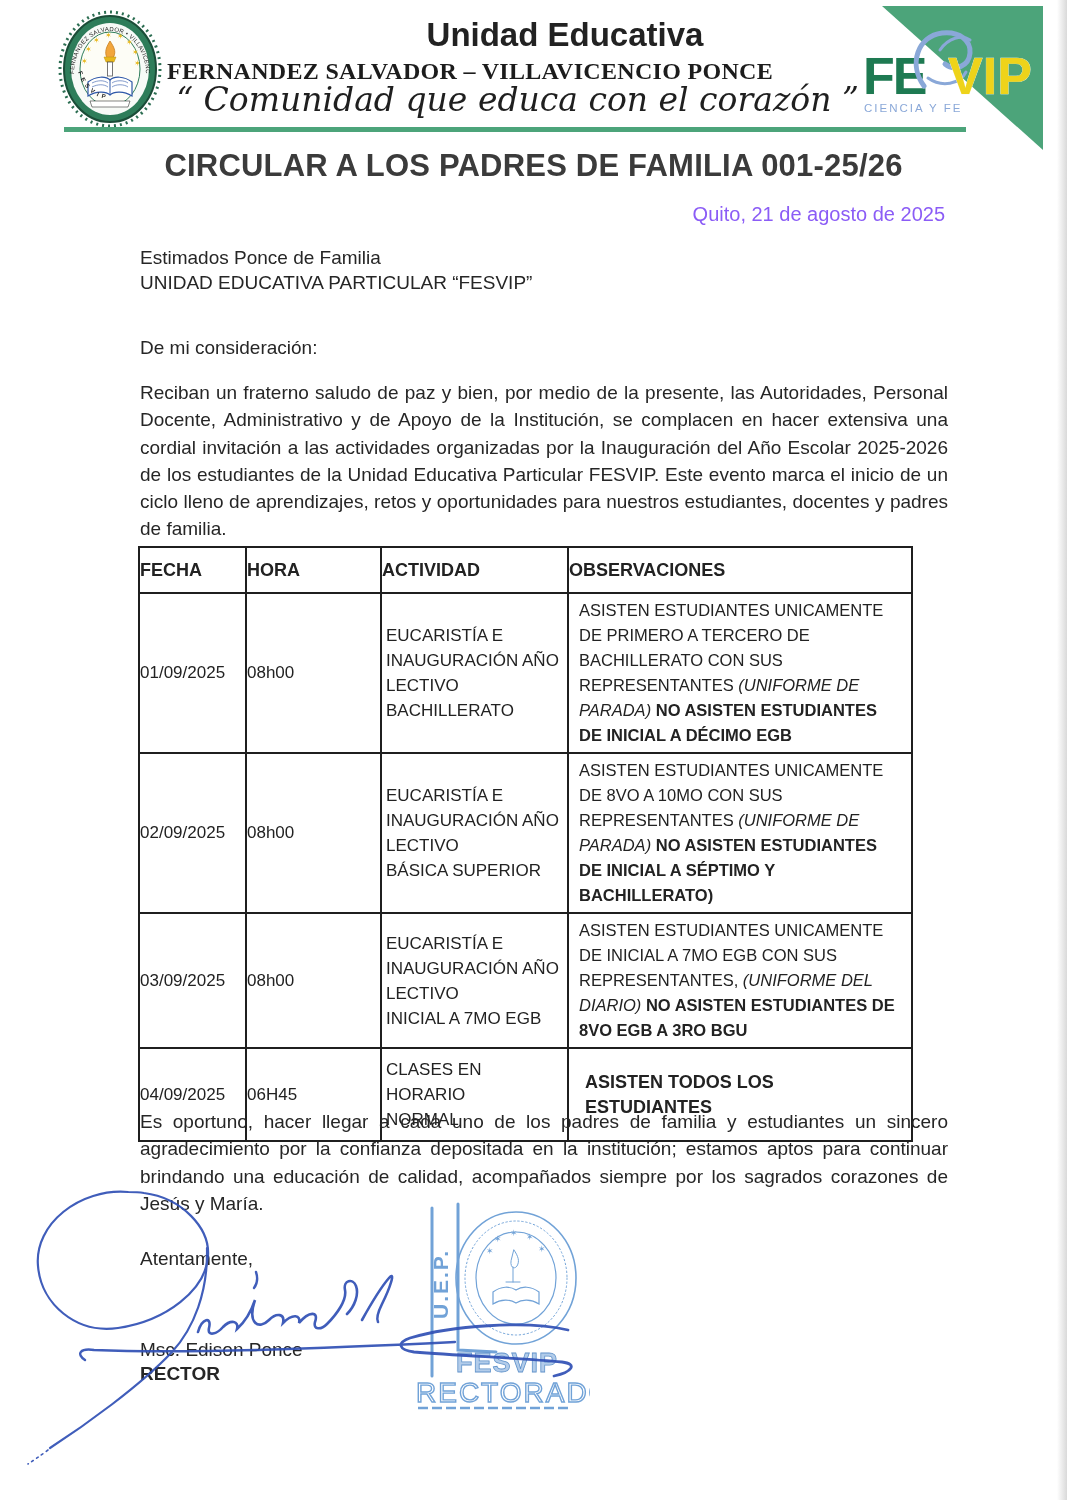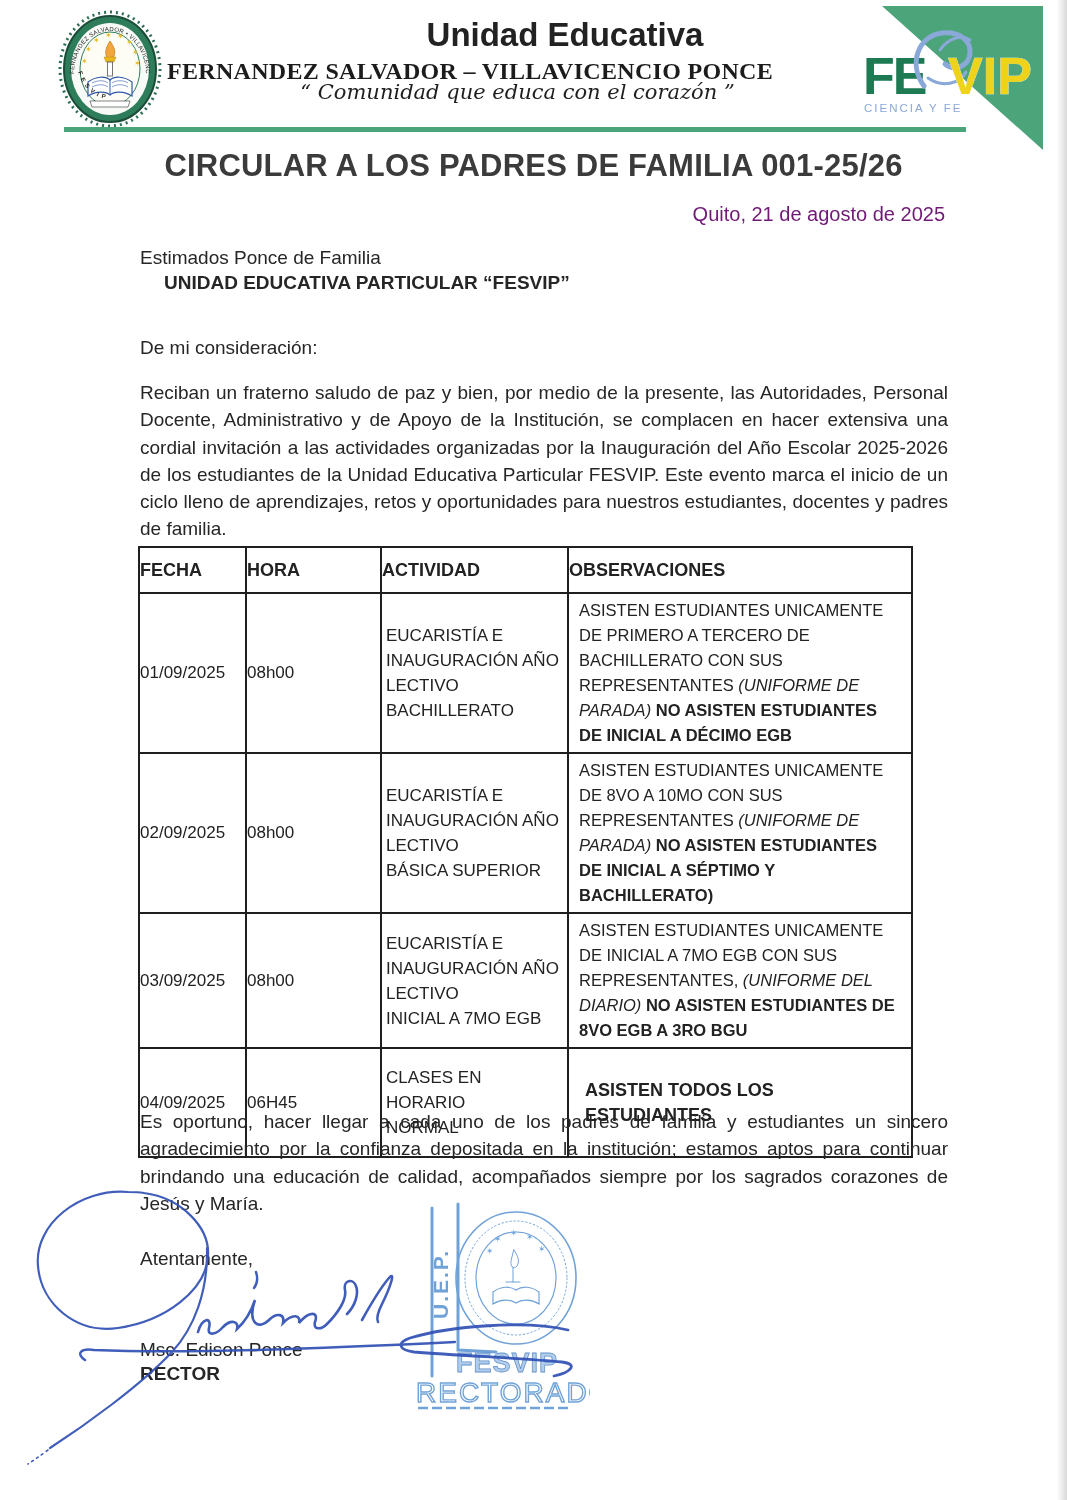--- a/index.html
+++ b/index.html
@@ -13,48 +13,48 @@
 
   
   .crest-svg { position:absolute; left:54px; top:8px; }
   .fesvip-svg { position:absolute; left:858px; top:0; }
   .h-unidad { position:absolute; left:190px; top:16px; width:750px; text-align:center;
     font-size:33px; font-weight:bold; color:#222; }
   .h-name { position:absolute; left:95px; top:58px; width:750px; text-align:center;
     font-family:"Liberation Serif", serif; font-weight:bold; font-size:24px;
     letter-spacing:0.3px; color:#1c1c1c; }
   .h-motto { position:absolute; left:145px; top:80px; width:745px; text-align:center;
-    font-family:"DejaVu Serif", serif; font-style:italic; font-size:21px; color:#1f1f1f; }
+    font-family:"DejaVu Serif", serif; font-style:italic; font-size:33px; color:#1f1f1f; }
   .green-rule { position:absolute; left:64px; top:127px; width:902px; height:5px;
     background:#4CA47A; }
 
   .doc-title { position:absolute; left:60px; top:148px; width:947px; text-align:center;
     font-size:31px; font-weight:bold; color:#3b3b3b; letter-spacing:0.2px; }
-  .date-line { position:absolute; top:203px; right:122px; font-size:20px; color:#701a75; }
+  .date-line { position:absolute; top:203px; right:122px; font-size:20px; color:#8b5cf6; }
 
   
   .recipient { position:absolute; left:140px; top:245px; width:808px;
     font-size:19px; line-height:25px; }
-  .recipient .bold { font-weight:bold;margin-left:24px; }
+  .recipient .bold { font-weight:normal; }
   .salutation { position:absolute; left:140px; top:337px; font-size:19px; }
   .intro-par { position:absolute; left:140px; top:379px; width:808px;
     font-size:19px; line-height:27.3px; text-align:justify; }
 
   
   .sched { position:absolute; left:138px; top:546px; width:773px;
     border-collapse:collapse; table-layout:fixed; color:#222; }
   .sched col.c1 { width:107px; } .sched col.c2 { width:135px; }
   .sched col.c3 { width:187px; } .sched col.c4 { width:344px; }
   .sched th, .sched td { border:2px solid #1f1f1f; text-align:left; vertical-align:middle; }
   .sched th { height:46px; font-size:18px; font-weight:bold; }
   .sched td { font-size:17px; }
   .sched .r1 td, .sched .r2 td { height:120px; }
   .sched .r3 td { height:125px; }
   .sched .r4 td { height:81px; }
-  .sched td.act { white-space:pre-line; line-height:25px; padding:16px 4px; }
+  .sched td.act { white-space:pre-line; line-height:25px; padding:8px 4px; }
   .sched td.obs { font-size:16.5px; line-height:25px; padding:4px 10px; }
   .sched td.obs i { font-style:italic; }
   .sched td.obs b { font-weight:bold; }
   .sched .r4 td.obs { font-size:18px; font-weight:bold;padding-left:16px; }
 
   
   .closing-par { position:absolute; left:140px; top:1108px; width:808px;
     font-size:19px; line-height:27.3px; text-align:justify; }
   .valediction { position:absolute; left:140px; top:1248px; font-size:19px; }
   .signer { position:absolute; left:140px; top:1338px; font-size:19px; line-height:24px; }

